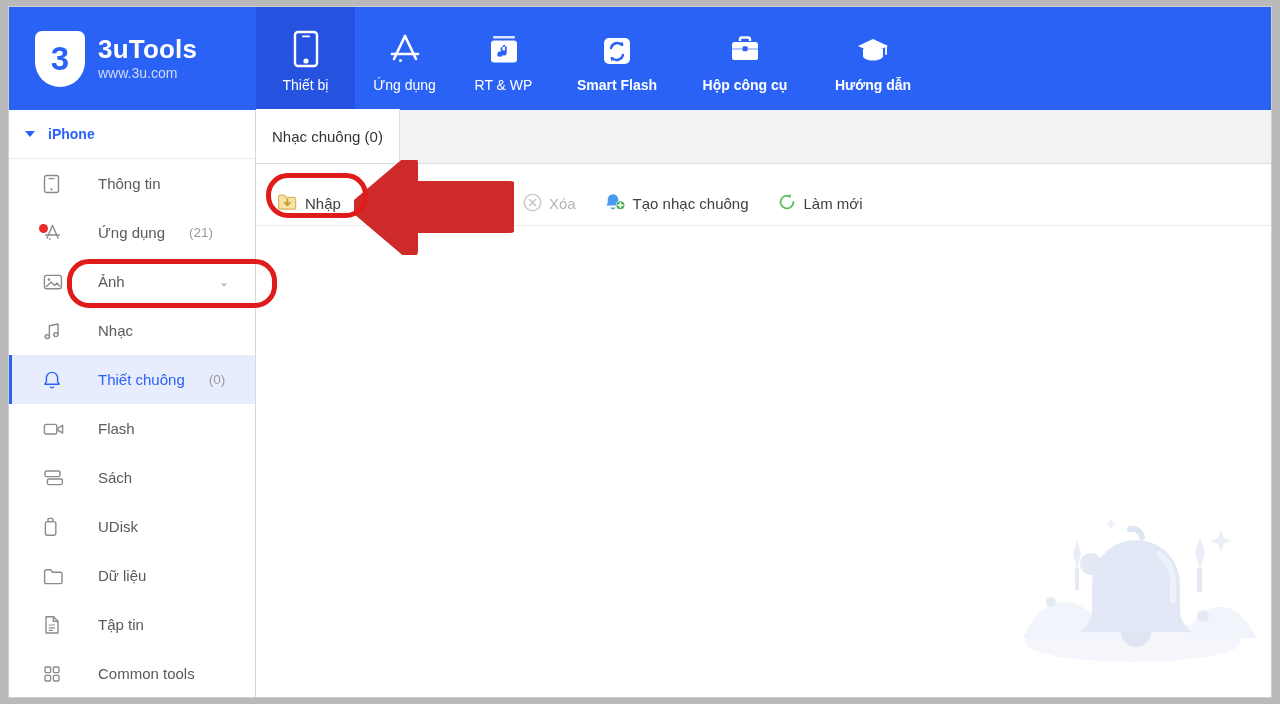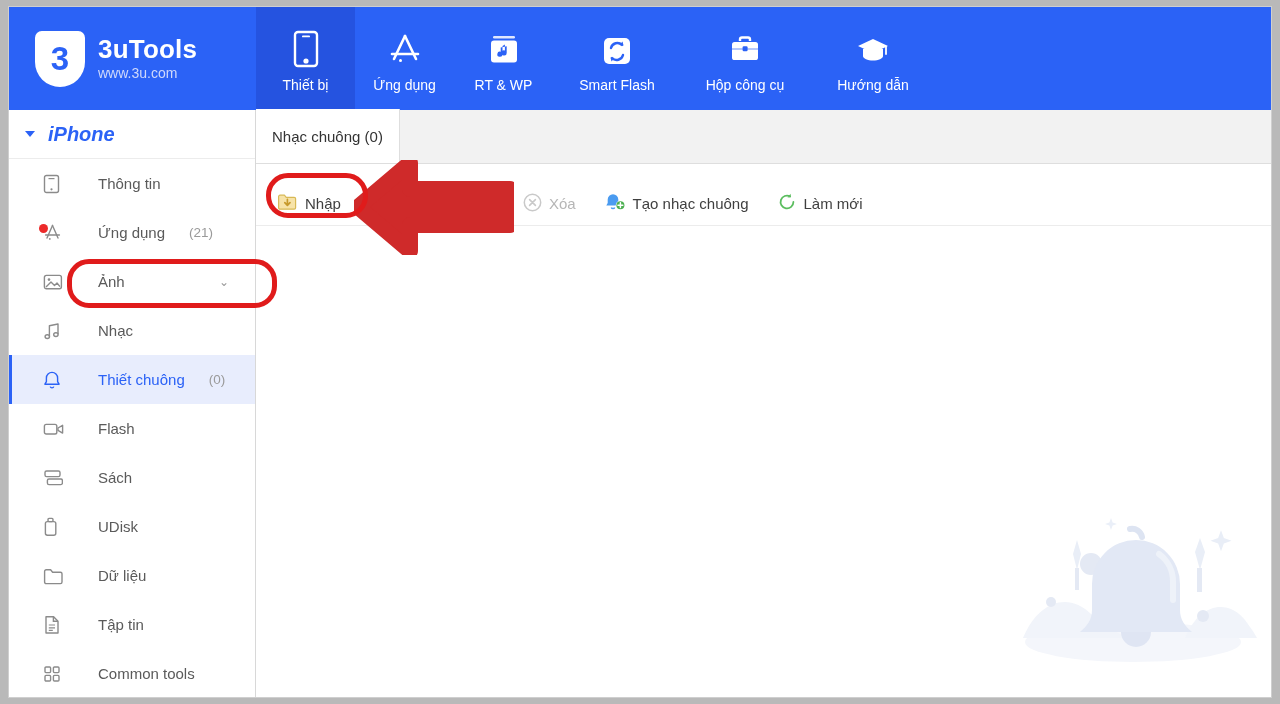--- a/index.html
+++ b/index.html
@@ -39,42 +39,42 @@
   .brand-text { display: flex; flex-direction: column; justify-content: space-between; }
   .brand-title { color: #ffffff; font-size: 26px; font-weight: bold; letter-spacing: .2px; line-height: 1.1; }
   .brand-sub { color: #cfd9fb; font-size: 14px; line-height: 1.3; margin-top: 1px; }
 
   .navitem {
     width: 99px; height: 103px;
     display: flex; flex-direction: column;
     align-items: center; justify-content: center;
     cursor: pointer; position: relative;
   }
-  .navitem.wide { width: 128px; }
+  .navitem.wide { width: 128px; font-weight: bold; }
   .navitem.active { background: #2553e0; }
   .navicon { height: 44px; display: flex; align-items: flex-end; justify-content: center; }
   .navlabel { color: #ffffff; font-size: 14px; margin-top: 9px; }
 
   
   #sidebar {
     position: absolute; left: 0; top: 103px;
     width: 247px; height: 589px;
     background: #ffffff;
     border-right: 1px solid #d8d8d8;
   }
   #device-header {
     height: 49px; display: flex; align-items: center;
     padding-left: 16px; border-bottom: 1px solid #ececec;
   }
   .caret-down {
     width: 0; height: 0;
     border-left: 5px solid transparent; border-right: 5px solid transparent;
     border-top: 6px solid #2b62f6; margin-right: 13px;
   }
-  #device-name { color: #2b62f6; font-size: 20px; font-weight: bold; font-style: italic; }
+  #device-name { color: #2b62f6; font-size: 14px; font-weight: bold; }
 
   .sideitem {
     height: 49px; display: flex; align-items: center;
     padding-left: 34px; cursor: pointer; position: relative; gap: 23px;
   }
   .sideitem .si-icon {
     width: 26px; display: flex; align-items: center; justify-content: flex-start;
     color: #8b8b8b;
   }
   .si-label { font-size: 15px; color: #5a5a5a; margin-left: 6px; }

